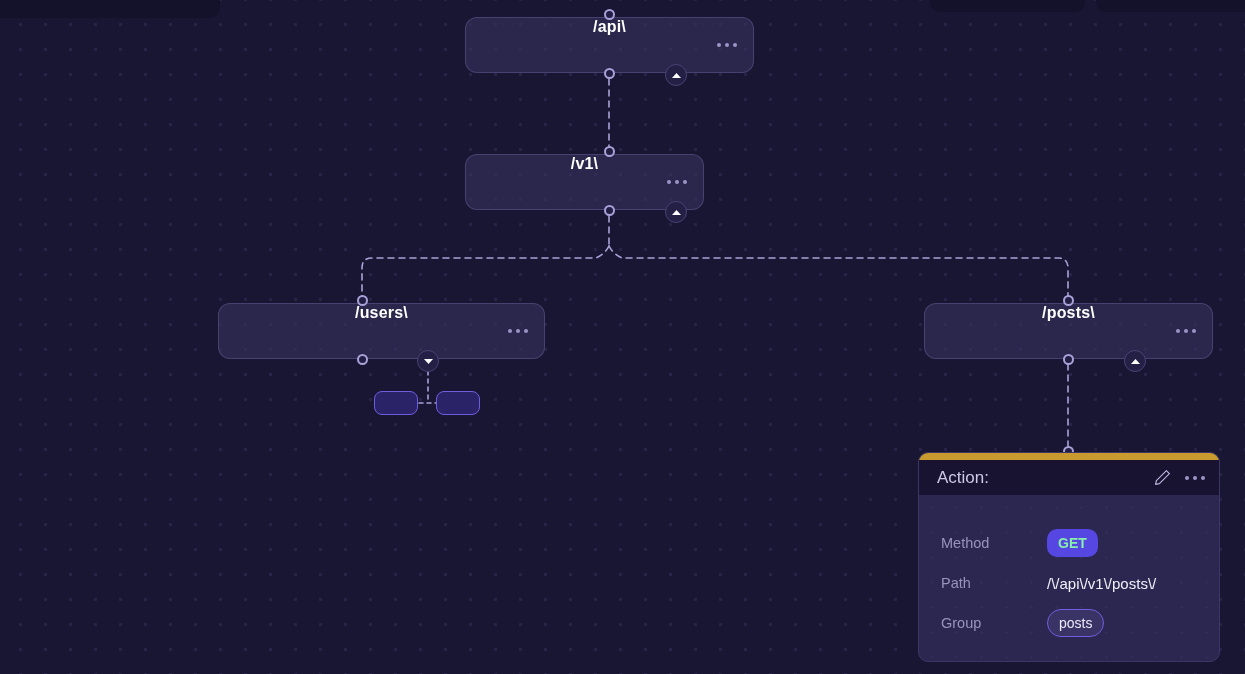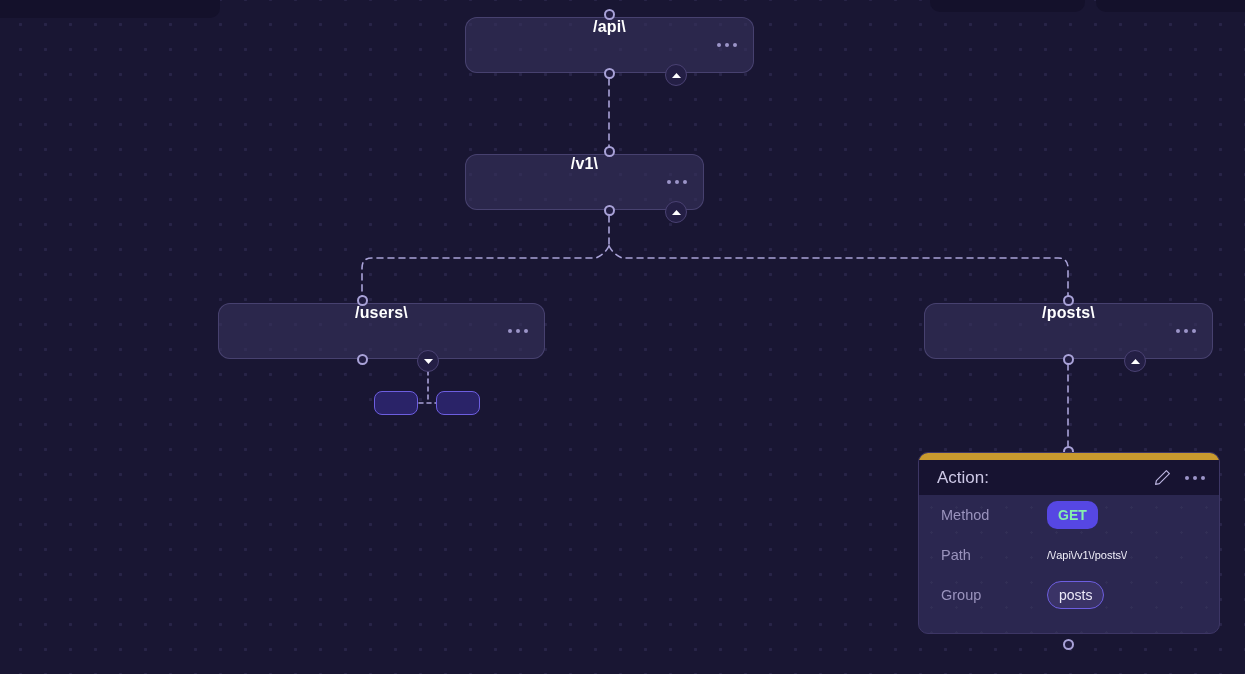--- a/index.html
+++ b/index.html
@@ -146,39 +146,39 @@
     gap: 14px;
   }
   .dots { display: flex; gap: 4px; cursor: pointer; }
   .dots i {
     display: block;
     width: 4px; height: 4px;
     border-radius: 50%;
     background: #9c95c9;
   }
   .card-body {
-    padding: 0 0 18px 0;
+    padding: 28px 0 18px 0;
     background-image: radial-gradient(circle, rgba(255,255,255,0.035) 1.2px, transparent 1.3px);
     background-size: 25px 25px;
   }
   .prop-row {
     display: flex;
     align-items: center;
     min-height: 40px;
     padding: 0 22px;
   }
   .prop-key {
     color: #9a93bd;
     font-size: 14.5px;
     width: 106px;
     flex: none;
   }
   .prop-val {
     color: #f2f0fa;
-    font-size: 11px;
+    font-size: 15px;
   }
   .method-badge {
     display: inline-block;
     background: #5647e3;
     color: #86efac;
     font-size: 14px;
     font-weight: bold;
     padding: 6px 11px;
     border-radius: 10px;
     cursor: pointer;

